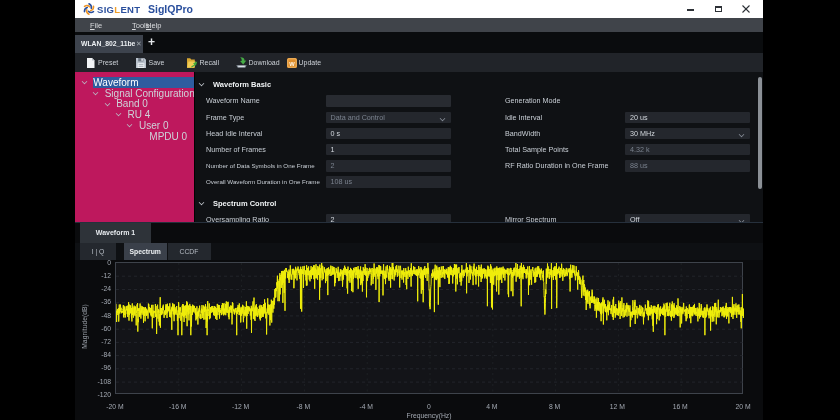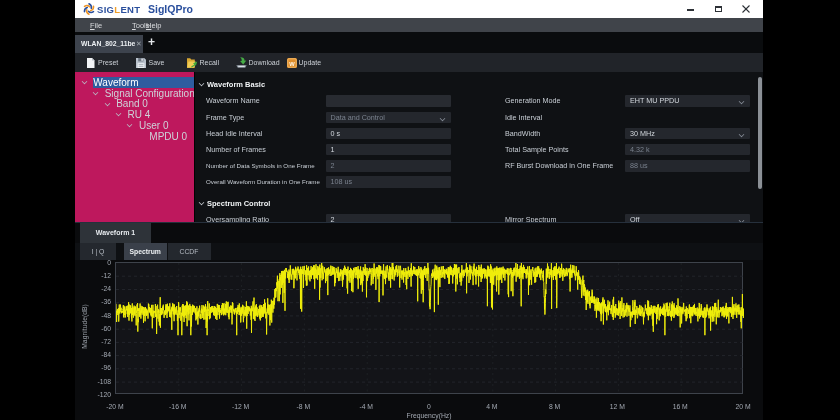--- a/index.html
+++ b/index.html
@@ -18,21 +18,21 @@
 
 #toolbar{position:absolute;left:0;top:53px;width:688px;height:19px;background:#212429;}
 .tbl{position:absolute;top:6px;font-size:7px;color:#ccd1d7;}
 
 #tree{position:absolute;left:0;top:72px;width:119px;height:150px;background:#be185d;font-size:10px;color:#ced3d9;}
 .trow{position:absolute;height:11px;line-height:11px;white-space:nowrap;}
 .chev{display:inline-block;width:5px;height:5px;border-left:1px solid #b9bfc7;border-bottom:1px solid #b9bfc7;transform:rotate(-45deg) scale(.8);}
 #vsplit{position:absolute;left:119px;top:72px;width:1px;height:150px;background:#020304;}
 
 #form{position:absolute;left:120px;top:72px;width:568px;height:150px;background:#0f1114;overflow:hidden;}
-.sech{position:absolute;font-size:7.5px;font-weight:bold;color:#f0f3f5;white-space:nowrap;}
+.sech{position:absolute;font-size:7.5px;font-weight:bold;color:#f0f3f5;white-space:nowrap;margin-left:6px;}
 .flbl{position:absolute;font-size:7.2px;color:#c9cfd6;white-space:nowrap;line-height:11.6px;height:11.6px;}
 .flbl.sm{font-size:6.2px;}
 .inp{position:absolute;width:125px;height:11.6px;background:#24272d;border-radius:1px;font-size:7.2px;line-height:11.6px;padding-left:5px;color:#d3d8de;white-space:nowrap;}
 .inp.dis{color:#7a828e;}
 .dd:after{content:"";position:absolute;right:6px;top:4px;width:4px;height:4px;border-right:1px solid #8a919c;border-bottom:1px solid #8a919c;transform:rotate(45deg) scale(.8);}
 #sbar{position:absolute;left:563px;top:5px;width:4px;height:112px;background:#8b9096;border-radius:2px;}
 
 #hsplit{position:absolute;left:0;top:222px;width:688px;height:1px;background:#26303c;}
 #bottom{position:absolute;left:0;top:223px;width:688px;height:197px;background:#0a0b0d;}
 .btab{position:absolute;font-weight:normal;text-align:center;}
@@ -140,22 +140,22 @@
 <div class="inp" style="left:130.5px;top:23.2px;background:#282b31"></div>
 <div class="inp dis dd" style="left:130.5px;top:39.5px">Data and Control</div>
 <div class="inp" style="left:130.5px;top:55.7px">0 s</div>
 <div class="inp" style="left:130.5px;top:71.89999999999999px">1</div>
 <div class="inp dis" style="left:130.5px;top:88.00000000000001px">2</div>
 <div class="inp dis" style="left:130.5px;top:104.2px">108 us</div>
 <div class="flbl" style="left:310px;top:23.2px">Generation Mode</div>
 <div class="flbl" style="left:310px;top:39.5px">Idle Interval</div>
 <div class="flbl" style="left:310px;top:55.7px">BandWidth</div>
 <div class="flbl" style="left:310px;top:71.89999999999999px">Total Sample Points</div>
-<div class="flbl" style="left:310px;top:88.00000000000001px">RF Burst Download in One Frame</div>
-<div class="inp dd" style="left:430px;top:23.2px">EHT MU PPDU</div>
+<div class="flbl" style="left:310px;top:88.00000000000001px">RF Ratio Duration in One Frame</div>
+<div class="inp" style="left:430px;top:39.5px">20 us</div>
 <div class="inp dd" style="left:430px;top:55.7px">30 MHz</div>
 <div class="inp dis" style="left:430px;top:71.89999999999999px">4.32 k</div>
 <div class="inp dis" style="left:430px;top:88.00000000000001px">88 us</div>
 <span class="chev abs" style="left:4px;top:127.5px;border-color:#c6ccd3"></span>
 <div class="sech" style="left:12px;top:126.5px">Spectrum Control</div>
 <div class="flbl" style="left:11px;top:142.2px">Oversampling Ratio</div>
 <div class="inp" style="left:130.5px;top:142.2px">2</div>
 <div class="flbl" style="left:310px;top:142.2px">Mirror Spectrum</div>
 <div class="inp dd" style="left:430px;top:142.2px">Off</div>
 <div id="sbar"></div>

